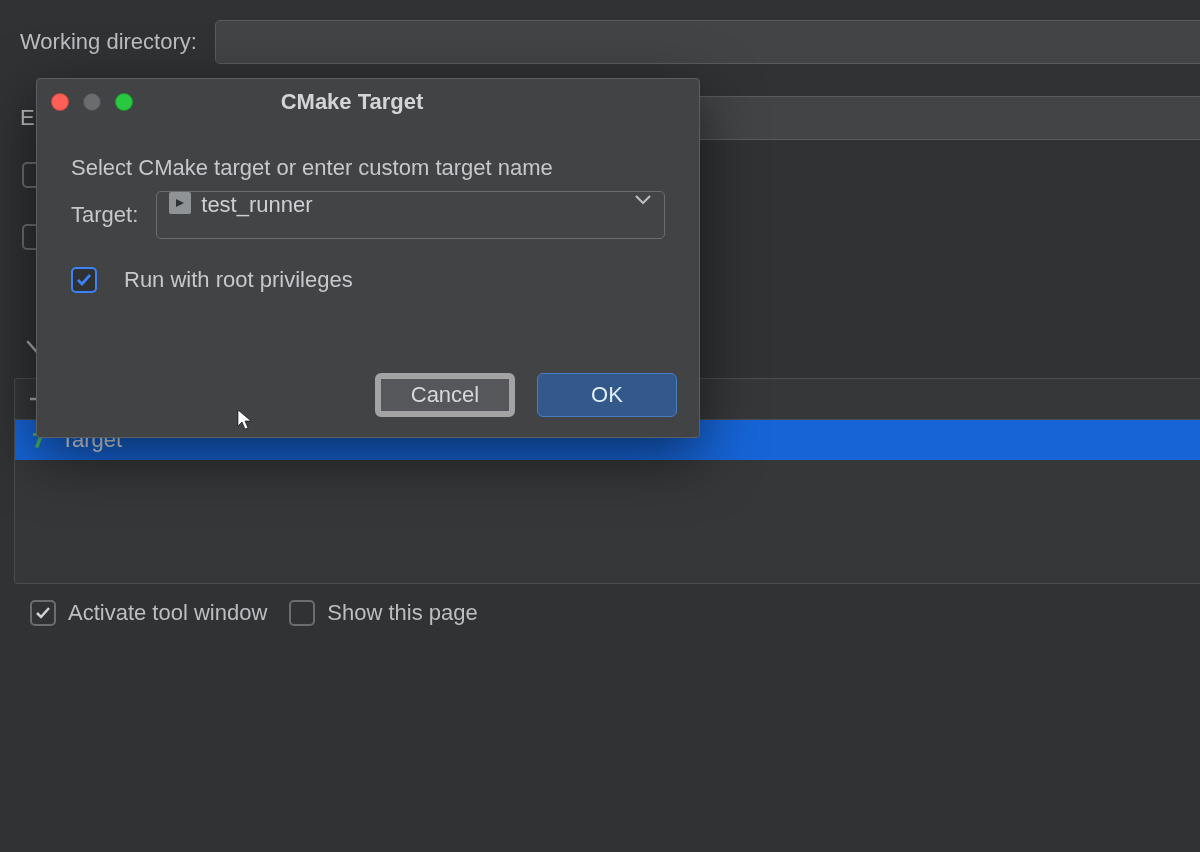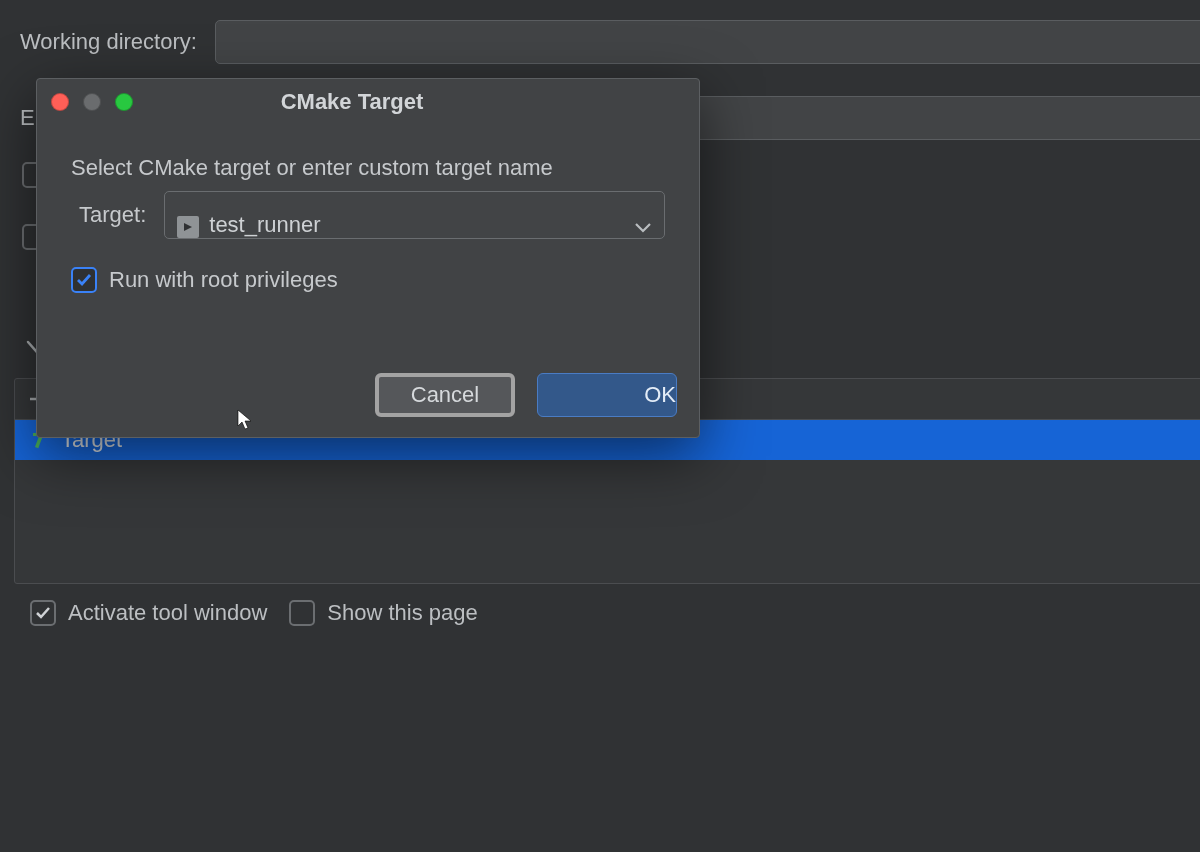--- a/index.html
+++ b/index.html
@@ -148,45 +148,45 @@
     font-weight: 600;
     color: #d2d5d8;
     margin-left: -32px;
   }
   .dlg-body { padding: 18px 34px 0 34px; }
   .dlg-msg {
     font-size: 22px;
     color: #c6c9cc;
     margin: 12px 0 10px 0;
   }
-  .target-row { display:flex; align-items:center; gap:18px;margin-left:8px; }
+  .target-row { display:flex; align-items:center; gap:18px; }
   .target-label { font-size: 22px; color:#c6c9cc; }
   .combo {
     flex: 1;
     height: 46px;
     border: 1px solid #6a6d70;
     border-radius: 5px;
     background: #424446;
     display: flex;
-    align-items: flex-end;
+    align-items: flex-start;
     padding: 0 12px;
     position: relative;
   }
   .combo .exe-icon {
     width: 22px; height: 22px;
     background: #8f9396;
     display:flex; align-items:center; justify-content:center;
     border-radius: 2px;
     margin-right: 10px;
   }
   .combo .exe-icon svg { display:block; }
   .combo .combo-text { font-size: 22px; color:#ced1d4; }
   .combo .chev { position:absolute; right:12px; }
 
-  .root-row { display:flex; align-items:center; gap:12px; margin-top:28px; }
+  .root-row { display:flex; align-items:center; gap:27px; margin-top:28px; }
   .root-row .checkbox {
     border-color: #3a82f7;
     background: #2f3133;
   }
   .root-row .checkbox svg { display:block; }
   .root-row .lbl { font-size:22px; color:#c6c9cc; }
 
   .dlg-buttons {
     position: absolute;
     right: 22px;
@@ -197,28 +197,27 @@
   .btn {
     height: 44px;
     min-width: 140px;
     border-radius: 6px;
     font-size: 22px;
     display:flex; align-items:center; justify-content:center;
     box-sizing: border-box;
   }
   .btn.cancel {
     background: #55575a;
-    border: 4px solid #a3a3a3;
+    border: 6px solid #a3a3a3;
     color: #d6d9dc;
   }
   .btn.ok {
     background: #33588a;
     border: 1px solid #4a7cc4;
     color: #e3ecf7;
-    justify-content: flex-end;
   }
   .cursor {
     position:absolute;
     left: 200px; top: 330px;
     color:#fff;
     pointer-events:none;
   }
 </style>
 </head>
 <body>

